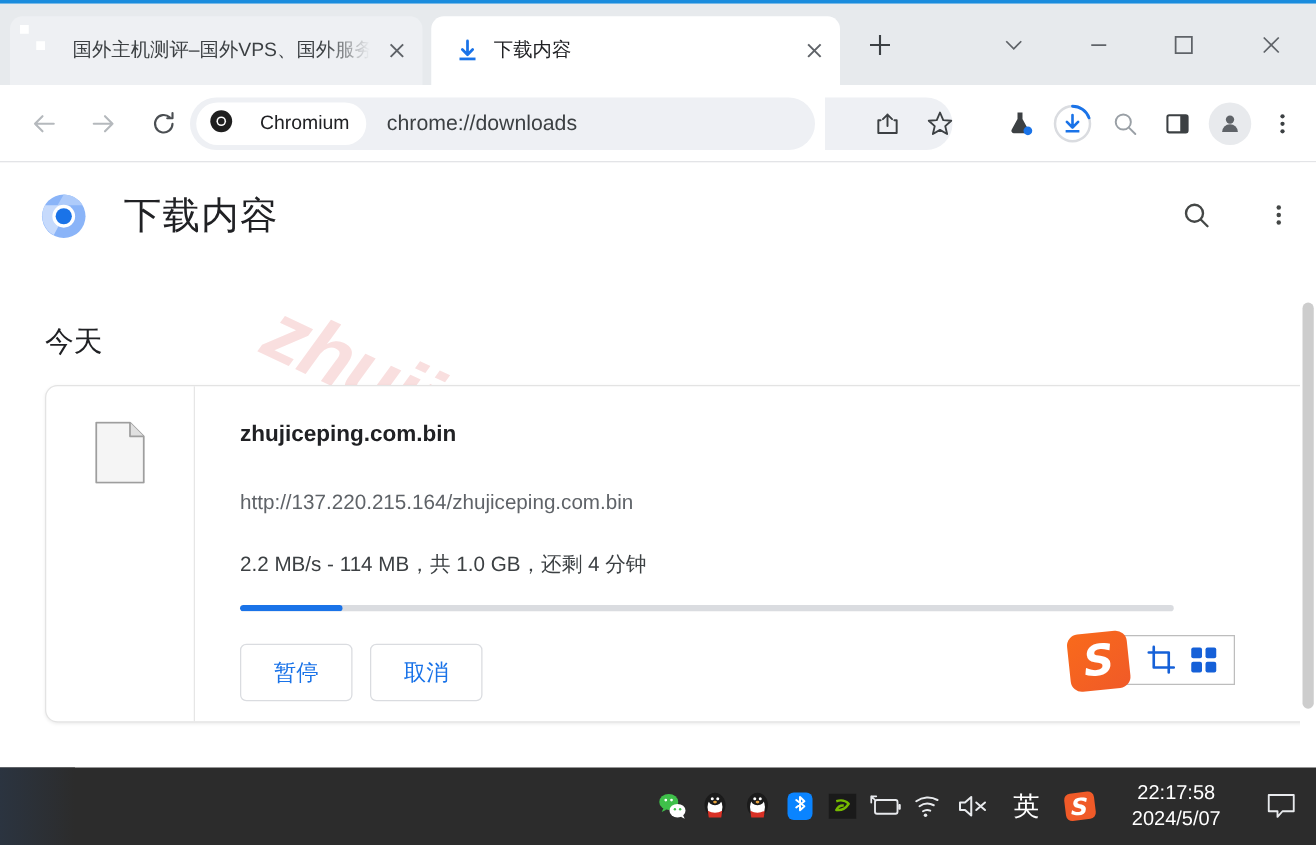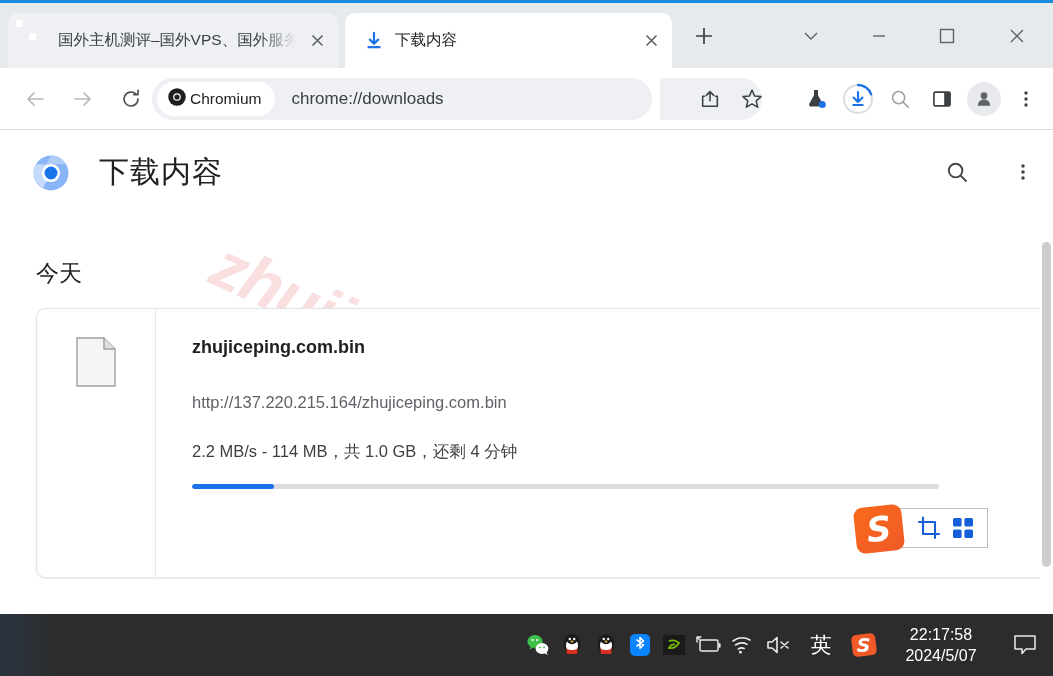--- a/index.html
+++ b/index.html
@@ -75,21 +75,21 @@
     background: #ffffff; display: flex; align-items: center;
   }
   .navbtn { width: 46px; height: 46px; display: flex; align-items: center; justify-content: center; }
   .omnibox {
     position: absolute; left: 152px; top: 78px; width: 500px; height: 42px;
     background: #eef0f4; border-radius: 21px; display: flex; align-items: center;
     padding-left: 5px;
   }
   .chip {
     height: 34px; background: #ffffff; border-radius: 17px;
-    display: flex; align-items: center; gap: 3px; padding: 0 14px 0 10px;
+    display: flex; align-items: center; gap: 21px; padding: 0 14px 0 10px;
   }
   .chip-label { font-size: 15.5px; color: #202124; }
   .omni-url {
     margin-left: 16px; font-size: 17px; color: #3c4043; white-space: nowrap;
   }
   .tb-right { position: absolute; right: 6px; top: 78px; height: 42px; display: flex; align-items: center; }
   .tb-icon { width: 42px; height: 42px; display: flex; align-items: center; justify-content: center; color: #3c4043; position: relative; }
   .pill-bg {
     position: absolute; left: 660px; top: 78px; width: 102px; height: 42px;
     background: #eef0f4; border-radius: 0 21px 21px 0;
@@ -383,20 +383,24 @@
     </div>
     <div class="card-body">
       <div class="dl-name">zhujiceping.com.bin</div>
       <div class="dl-url">http://137.220.215.164/zhujiceping.com.bin</div>
       <div class="dl-status">2.2 MB/s - 114 MB，共 1.0 GB，还剩 4 分钟</div>
 
       <div class="progress-track">
         <div class="progress-fill" id="progress-fill" style="width: 11%;"></div>
       </div>
 
+      <div class="dl-actions">
+        <button class="dl-btn">暂停</button>
+        <button class="dl-btn">取消</button>
+      </div>
     </div>
   </div>
 
   <div class="scrollbar-track">
     <div class="scrollbar-thumb"></div>
   </div>
 
   <div class="sogou-overlay">
     <span class="sogou-logo">S</span>
     <span class="sg-icon">

